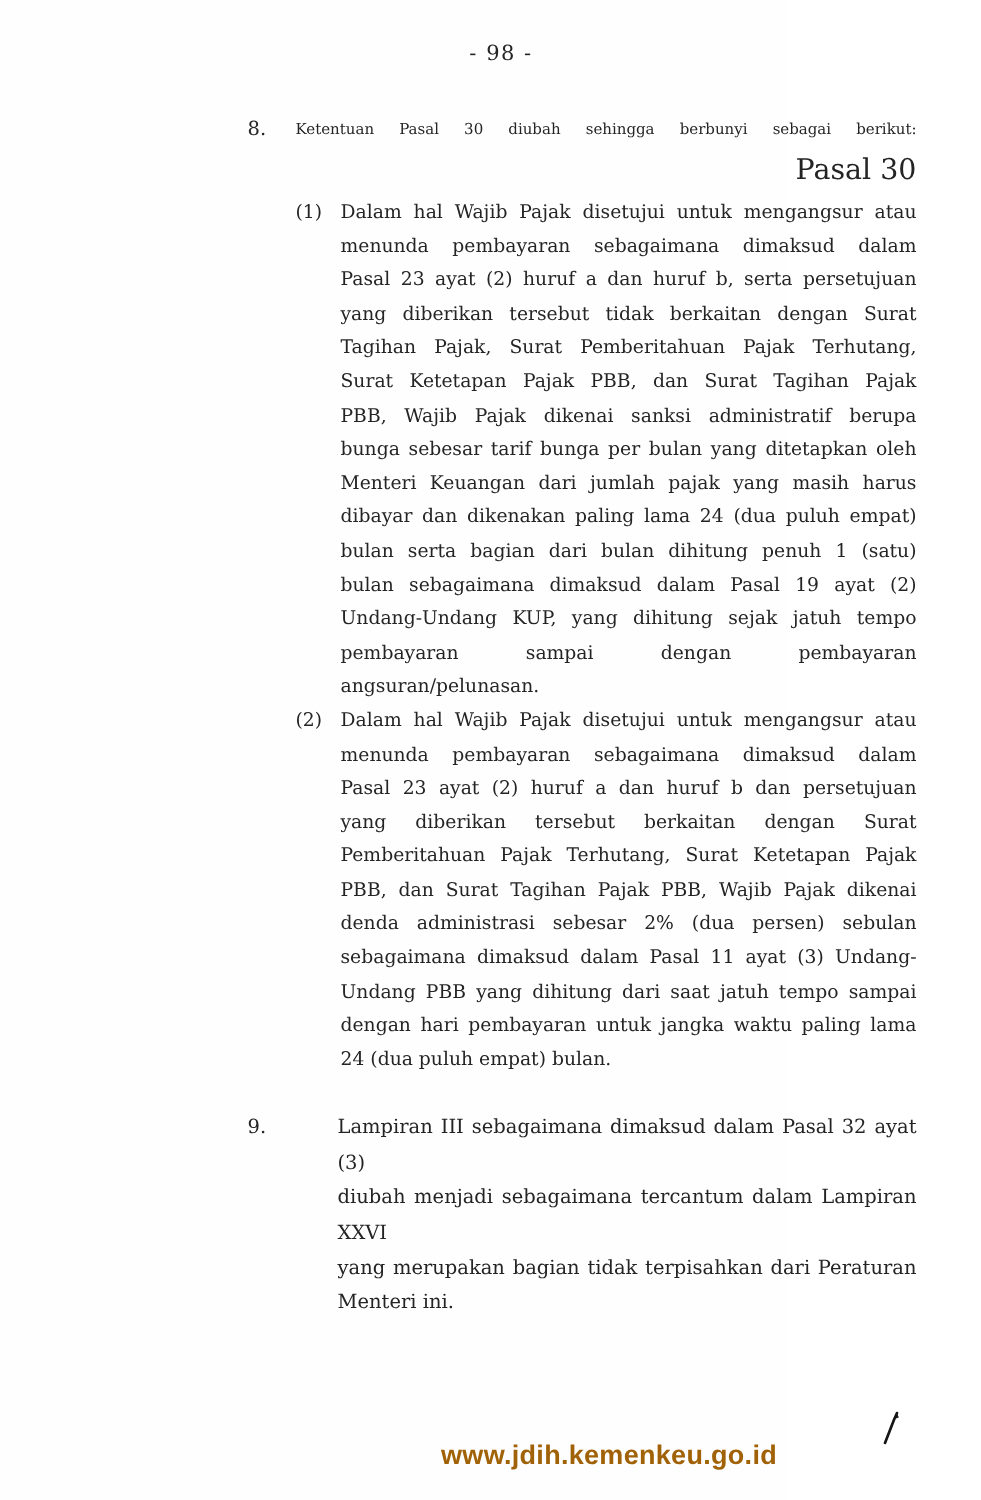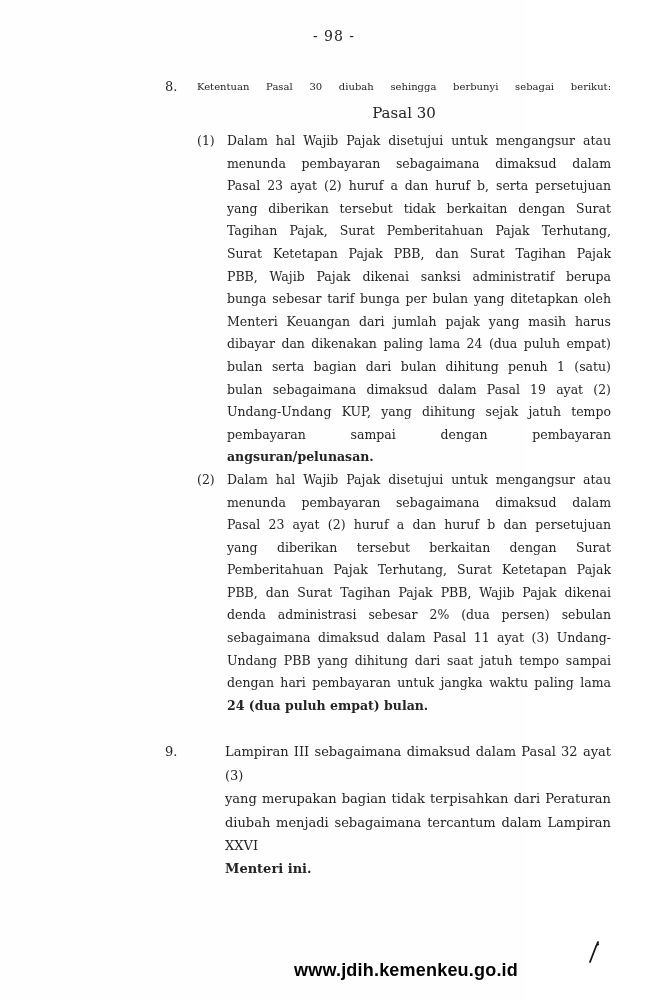--- a/index.html
+++ b/index.html
@@ -31,37 +31,37 @@
   .num {
     width: 32px; flex: 0 0 32px;
     font-size: 13px; line-height: 22px;
   }
   .body { flex: 1 1 auto; min-width: 0; }
   .intro {
     font-size: 10px; line-height: 22px;
     text-align: justify; text-align-last: justify;
   }
   .heading {
-    font-size: 15px; line-height: 22px;
+    font-size: 19px; line-height: 22px;
     margin-top: 4px;
-    text-align: center;
+    text-align: right;
   }
   .subitem { display: flex; align-items: flex-start; }
   .subitem.first { margin-top: 6px; }
   .marker {
     width: 30px; flex: 0 0 30px;
     font-size: 12.5px; line-height: 22.6px;
   }
   .para { flex: 1 1 auto; min-width: 0; }
   .para .line {
     font-size: 12.5px; line-height: 22.6px;
     text-align: justify; text-align-last: justify;
     white-space: normal;
   }
-  .para .line:last-child { text-align-last: left; font-weight: bold; }
+  .para .line:last-child { text-align-last: left; }
   .item9 { margin-top: 23px; }
   .item9 .num { font-size: 13px; line-height: 23.4px; }
   .item9 .para .line { font-size: 13px; line-height: 23.4px; margin-left: 28px; }
   .footer-url {
     position: absolute;
     top: 960px; right: 8px;
     font-family: "Liberation Sans", sans-serif;
     font-size: 18px; font-weight: 700;
     text-decoration: none;
     letter-spacing: 0.2px;
@@ -125,29 +125,29 @@
             </div>
         </div>
       </div>
     </div>
 
     <div class="item item9">
       <div class="num">9.</div>
       <div class="body">
         <div class="para">
             <div class="line">Lampiran III sebagaimana dimaksud dalam Pasal 32 ayat (3)</div>
+            <div class="line">diubah menjadi sebagaimana tercantum dalam Lampiran XXVI</div>
             <div class="line">yang merupakan bagian tidak terpisahkan dari Peraturan</div>
-            <div class="line">diubah menjadi sebagaimana tercantum dalam Lampiran XXVI</div>
             <div class="line">Menteri ini.</div>
           </div>
       </div>
     </div>
 
   </div>
 
   <svg class="pen-mark" viewBox="0 0 16 22">
     <path d="M12 1 L10 5.5 L4 21" stroke="#161616" stroke-width="1.8" fill="none" stroke-linecap="round"></path>
     <path d="M12 1 L13.2 4 L9.6 5.2 Z" fill="#161616"></path>
   </svg>
 
-  <a class="footer-url" style="color: #000000;">www.jdih.kemenkeu.go.id</a>
+  <a class="footer-url" style="color: #a16207;">www.jdih.kemenkeu.go.id</a>
 
 </div>
 
 </body></html>

